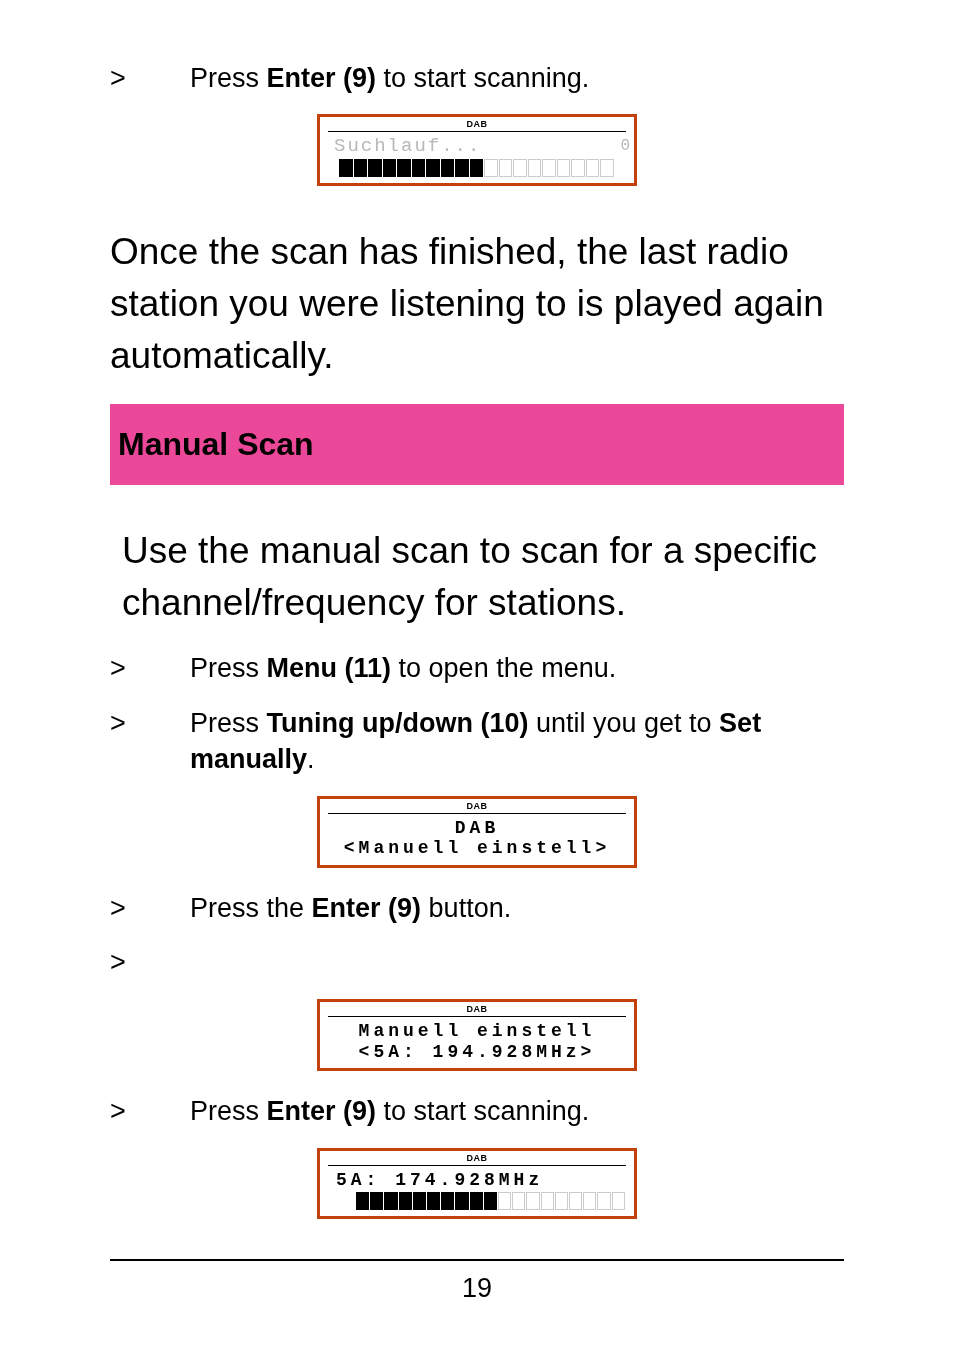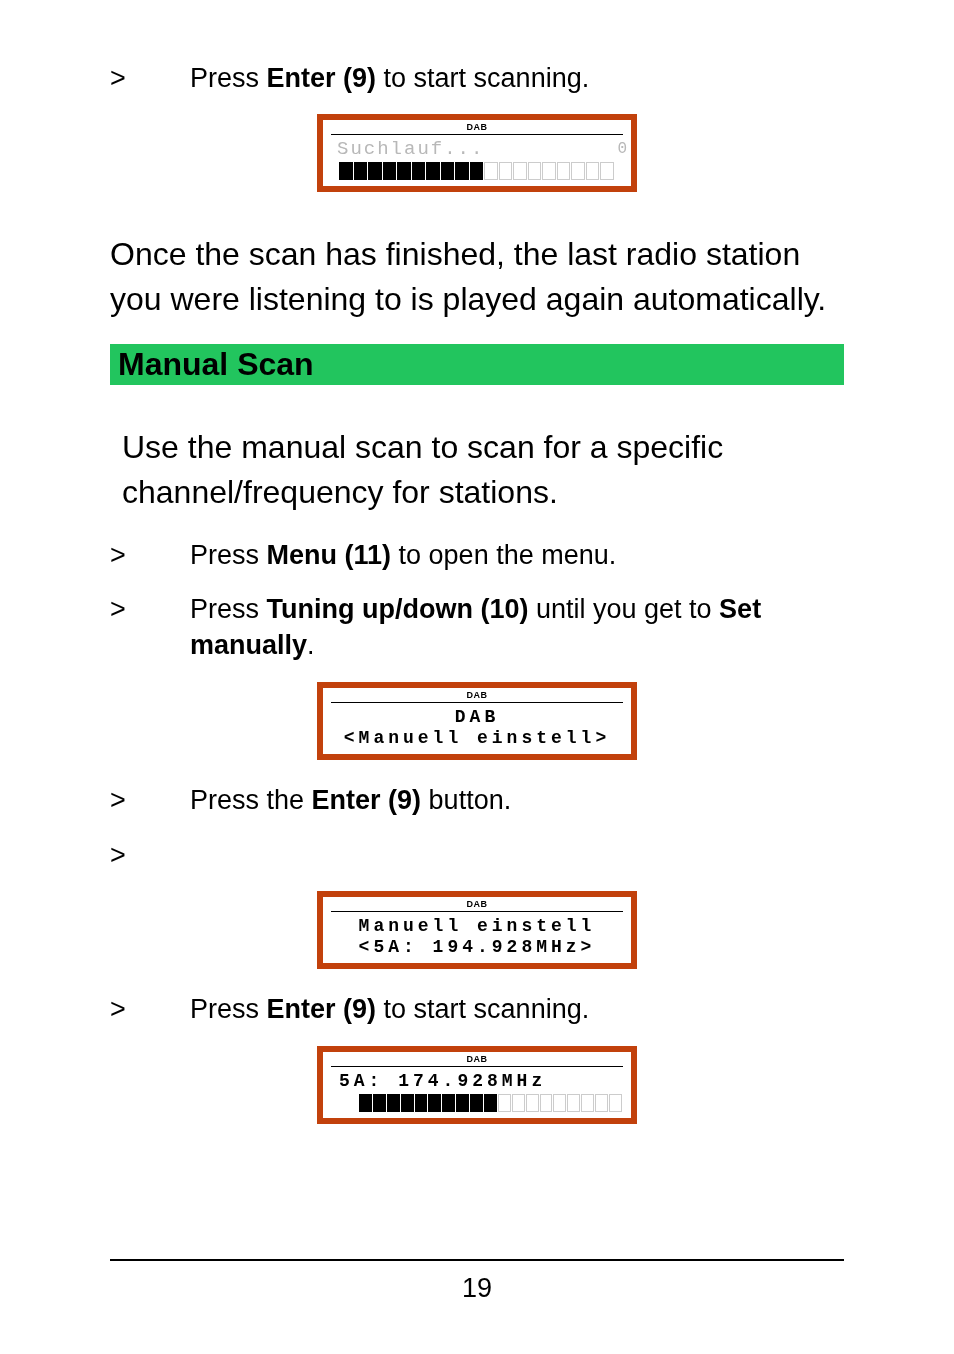--- a/index.html
+++ b/index.html
@@ -21,41 +21,41 @@
   }
   .chev {
     width: 80px;
     flex-shrink: 0;
   }
   .txt {
     flex: 1;
   }
   .bold { font-weight: 700; font-family: Arial, Helvetica, sans-serif; }
   .paragraph {
-    font-size: 32px;
+    font-size: 37px;
     line-height: 1.4;
     margin-bottom: 22px;
     margin-top: 40px;
   }
   .heading-wrap {
-    background: #22c55e;
-    padding: 2px 8px;
+    background: #ec4899;
+    padding: 22px 8px;
     margin: 8px 0 22px 0;
   }
   .heading {
     font-size: 32px;
     font-weight: 700;
   }
   .lcd-wrap {
     display: flex;
     justify-content: center;
     margin: 6px 0 22px 0;
   }
   .lcd {
-    border: 6px solid #c2410c;
+    border: 3px solid #c2410c;
     width: 320px;
     padding: 3px 8px 6px 8px;
     display: flex;
     flex-direction: column;
     align-items: center;
     position: relative;
   }
   .dab-bar {
     border-bottom: 1.5px solid #000;
     width: 100%;

